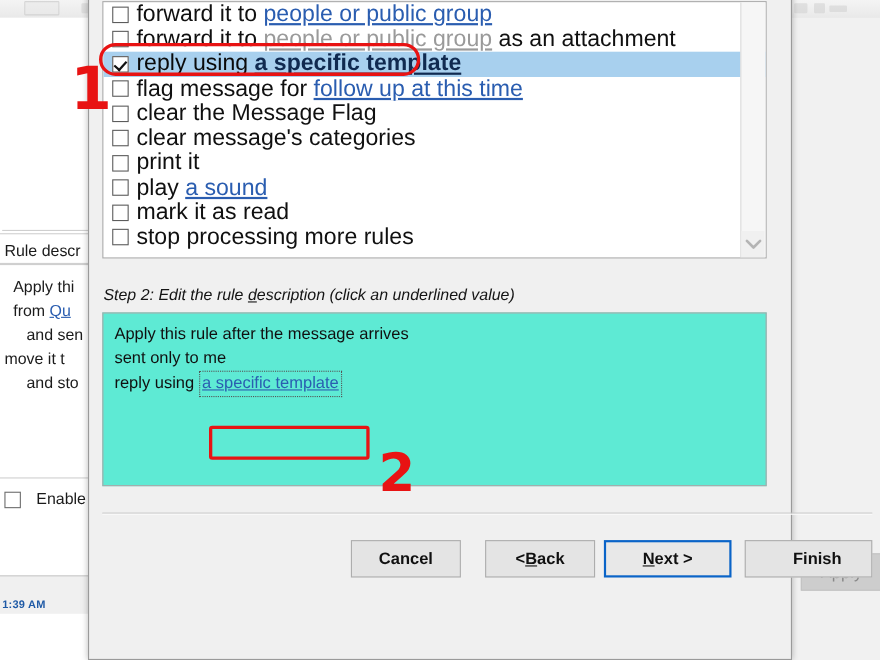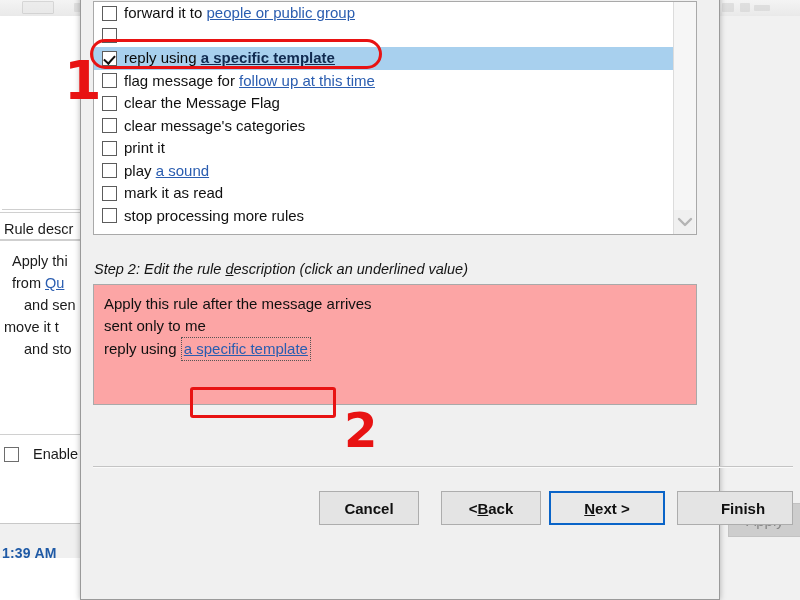--- a/index.html
+++ b/index.html
@@ -20,53 +20,53 @@
   #bg-list-white{position:absolute;left:2px;top:18px;width:86px;height:175px;background:#fff;border:1px solid #cfcfcf;border-top:none;border-left:none;}
   .bg-sep{position:absolute;left:0;width:92px;height:1px;background:#d0d0d0;}
   #bg-ruledesc-label{position:absolute;left:4px;top:205px;font-size:14.5px;color:#1b1b1b;white-space:nowrap;}
   #bg-ruledesc-box{position:absolute;left:0px;top:224px;width:92px;height:180px;background:#fff;border-top:1px solid #cfcfcf;}
   .bg-rd-line{position:absolute;font-size:14.5px;color:#1b1b1b;white-space:nowrap;}
   .bg-rd-link{color:#2a5db0;text-decoration:underline;}
   #bg-enable-row{position:absolute;left:4px;top:430px;display:flex;align-items:center;gap:14px;}
   #bg-enable-cb{width:15px;height:15px;border:1px solid #6d6d6d;background:#fff;box-sizing:border-box;}
   #bg-enable-lbl{font-size:14.5px;color:#1b1b1b;white-space:nowrap;}
   #bg-statusbar{position:absolute;left:0;top:507px;width:92px;height:34px;background:#f0f0f0;border-top:1px solid #c8c8c8;}
-  #bg-clock{position:absolute;left:2px;top:545px;font-size:14px;font-weight:bold;color:#1f5aa6;white-space:nowrap;letter-spacing:.2px;}
+  #bg-clock{position:absolute;left:2px;top:545px;font-size:10px;font-weight:bold;color:#1f5aa6;white-space:nowrap;letter-spacing:.2px;}
   #bg-right-strip{position:absolute;left:718px;top:16px;width:82px;height:584px;background:#f1f1f1;}
   #bg-apply{position:absolute;left:728px;top:503px;width:72px;height:32px;background:#cdcdcd;border:1px solid #c2c2c2;
     display:flex;align-items:center;justify-content:center;font-size:15px;color:#888;}
 
   
   #dialog{position:absolute;left:80px;top:-60px;width:640px;height:660px;
     background:#f0f0f0;border:1px solid #9a9a9a;box-sizing:border-box;
     box-shadow:0 0 6px rgba(0,0,0,.28);}
   
   #step1-list{position:absolute;left:12px;top:60px;width:604px;height:234px;
     background:#ffffff;border:1px solid #a9a9a9;box-sizing:border-box;overflow:hidden;}
   .cbrow{display:flex;align-items:center;height:22.5px;padding-left:8px;box-sizing:border-box;}
   .cbrow.sel{background:#a8d0ee;}
   .cbbox{width:15px;height:15px;min-width:15px;border:1px solid #5c5c5c;background:#fff;box-sizing:border-box;
      position:relative;margin-right:7px;}
   .cbbox.checked::after{content:"";position:absolute;left:3px;top:1px;width:5px;height:9px;
      border:solid #111;border-width:0 2px 2px 0;transform:rotate(42deg);}
-  .cbtext{font-size:15px;color:#101010;white-space:nowrap;line-height:18px;}
+  .cbtext{font-size:21px;color:#101010;white-space:nowrap;line-height:18px;}
   .cblink{color:#2a5db0;text-decoration:underline;}
   .cbrow.sel .cblink{color:#102a50;text-decoration:underline;font-weight:600;}
   .cbrow.sel .cbtext{color:#0a0a0a;}
   .greyed{color:#9a9a9a;text-decoration:underline;}
 
   #scrollbar{position:absolute;right:0;top:0;width:22px;height:232px;background:#f6f6f6;border-left:1px solid #dcdcdc;}
   #scroll-down-btn{position:absolute;left:0;bottom:0;width:21px;height:24px;background:#f0f0f0;
      display:flex;align-items:center;justify-content:center;}
   #scroll-down-btn svg{display:block;}
 
   
   #step2-label{position:absolute;left:13px;top:320px;font-size:14.5px;color:#141414;white-space:nowrap;font-style:italic;}
   #step2-label u{text-decoration:underline;}
-  #step2-box{position:absolute;left:12px;top:343px;width:604px;height:121px;background:#fca5a5;
+  #step2-box{position:absolute;left:12px;top:343px;width:604px;height:158px;background:#5eead4;
      border:1px solid #a9a9a9;box-sizing:border-box;padding:8px 0 0 10px;}
   .rdline{font-size:15px;color:#101010;line-height:22px;white-space:nowrap;}
   #rd-link-wrap{display:inline-block;border:1px dotted #555;padding:0 2px;}
   #rd-link{color:#2a5db0;text-decoration:underline;font-size:15px;}
 
   #hr-sep{position:absolute;left:12px;top:525px;width:700px;height:1px;background:#c4c4c4;}
   #hr-sep2{position:absolute;left:12px;top:526px;width:700px;height:1px;background:#fafafa;}
 
   
   .btn{position:absolute;top:550px;height:34px;background:#e4e4e4;border:1px solid #adadad;
@@ -136,20 +136,21 @@
 <div id="dialog">
 
   <div id="step1-list">
     <div id="step1-rows">
         <div class="cbrow">
           <div class="cbbox"></div>
           <div class="cbtext"><span>forward it to </span><span class="cblink">people or public group</span></div>
         </div>
         <div class="cbrow">
           <div class="cbbox"></div>
+          <div class="cbtext"><span>forward it to </span><span class="greyed">people or public group</span><span> as an attachment</span></div>
         </div>
         <div class="cbrow sel">
           <div class="cbbox checked"></div>
           <div class="cbtext"><span>reply using </span><span class="cblink">a specific template</span></div>
         </div>
         <div class="cbrow">
           <div class="cbbox"></div>
           <div class="cbtext"><span>flag message for </span><span class="cblink">follow up at this time</span></div>
         </div>
         <div class="cbrow">

